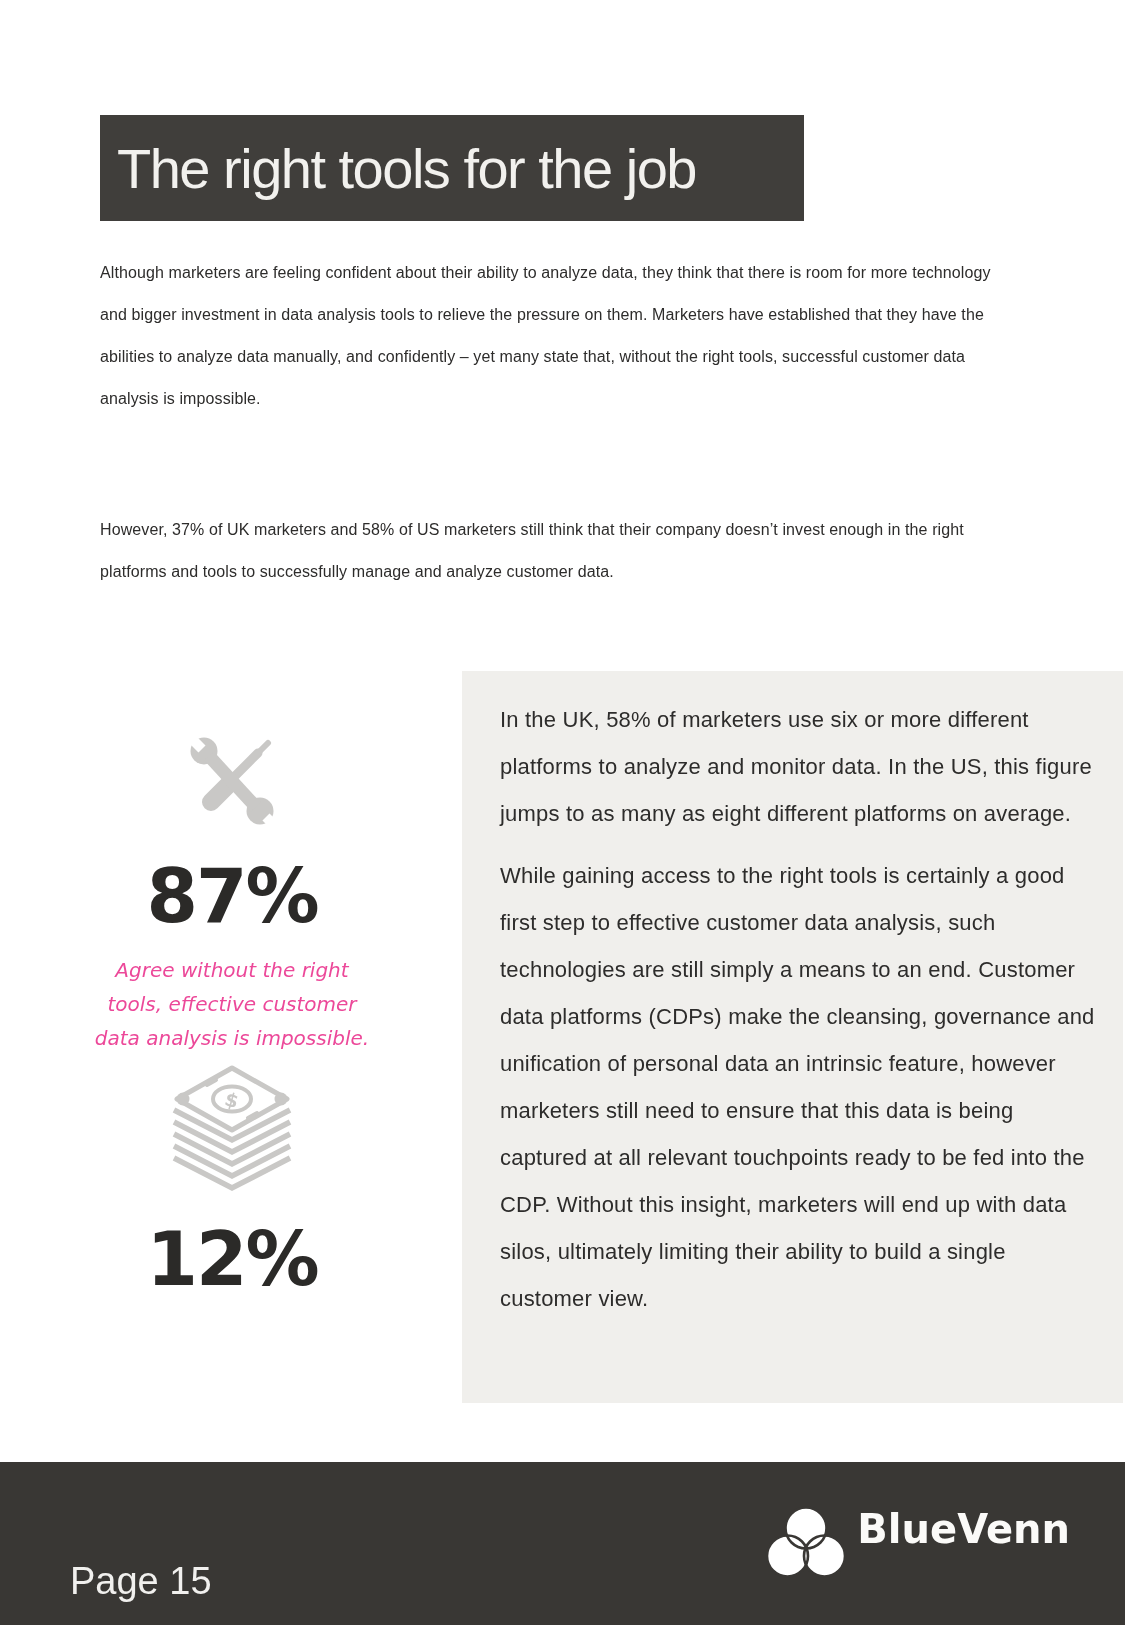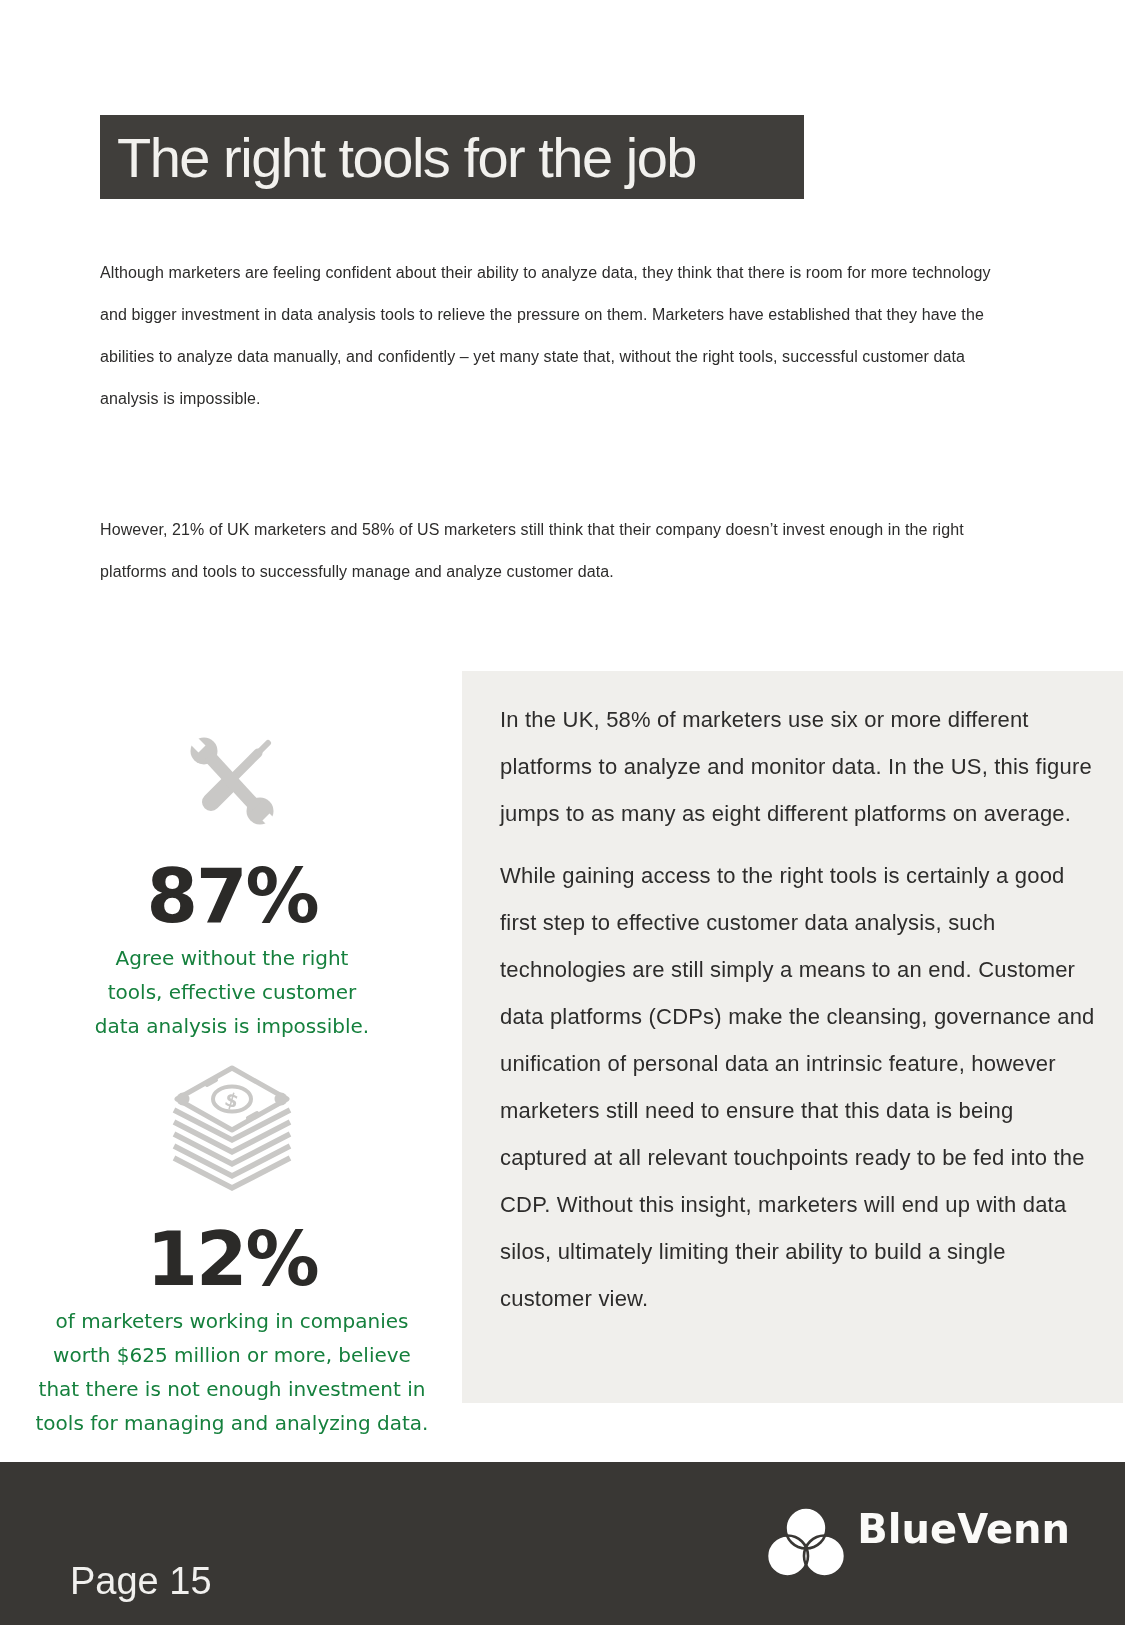--- a/index.html
+++ b/index.html
@@ -2,21 +2,21 @@
 <html><head>
 <meta charset="utf-8">
 <style>
   html,body{margin:0;padding:0;background:#ffffff;}
   .page{
     position:relative;width:1125px;height:1625px;background:#ffffff;
     font-family:"Liberation Sans",sans-serif;overflow:hidden;
   }
   
   .title-box{
-    position:absolute;left:100px;top:115px;width:704px;height:84px;
+    position:absolute;left:100px;top:115px;width:704px;height:106px;
     background:#403e3b;display:flex;align-items:center;box-sizing:border-box;
     padding-left:17px;
   }
   .title-box h1{
     margin:0;font-size:56px;font-weight:400;letter-spacing:-1.5px;
     color:#f2f1ee;white-space:nowrap;
   }
   
   .para{
     position:absolute;left:100px;width:905px;
@@ -30,21 +30,21 @@
   }
   .stat.s87{top:731px;}
   .stat.s70{top:1064px;}
   .stat svg{display:block;margin:0 auto;}
   .stat .num{
     font-family:"DejaVu Sans",sans-serif;font-weight:bold;font-size:74px;
     line-height:74px;letter-spacing:-2px;color:#2b2a28;margin-top:28px;
   }
   .stat .cap{
     font-family:"DejaVu Sans",sans-serif;font-size:20px;line-height:34px;
-    color:#15803d;margin-top:8px;white-space:pre-line;
+    color:#ec4899;margin-top:20px;white-space:pre-line;font-style:italic;
   }
   
   .gray-box{
     position:absolute;left:462px;top:671px;width:661px;height:732px;
     background:#f0efec;box-sizing:border-box;padding:25px 8px 0 38px;
   }
   .gray-box p{
     margin:0 0 15px 0;font-size:22px;line-height:47px;color:#2d2c2b;
     letter-spacing:.2px;max-width:600px;
   }
@@ -67,21 +67,21 @@
 </head>
 <body>
 
 <div class="page">
 
   <div class="title-box">
     <h1>The right tools for the job</h1>
   </div>
 
   <div class="para p1">Although marketers are feeling confident about their ability to analyze data, they think that there is room for more technology and bigger investment in data analysis tools to relieve the pressure on them. Marketers have established that they have the abilities to analyze data manually, and confidently – yet many state that, without the right tools, successful customer data analysis is impossible.</div>
-  <div class="para p2">However, 21% of UK marketers and 58% of US marketers still think that their company doesn’t invest enough in the right platforms and tools to successfully manage and analyze customer data.</div>
+  <div class="para p2">However, 37% of UK marketers and 58% of US marketers still think that their company doesn’t invest enough in the right platforms and tools to successfully manage and analyze customer data.</div>
 
   <div class="stat s87">
     <svg width="96" height="100" viewBox="0 0 96 100" aria-hidden="true">
 
       <g stroke="#c9c8c6" stroke-linecap="round">
         <line x1="74" y1="22" x2="84" y2="12" stroke-width="6"></line>
         <line x1="74" y1="22" x2="50" y2="46" stroke-width="9"></line>
         <line x1="45" y1="53" x2="27" y2="71" stroke-width="18"></line>
       </g>
 
@@ -112,24 +112,20 @@
 
       <path d="M61,4 L116,35 L61,66 L6,35 Z" fill="#ffffff" stroke="#c9c8c6" stroke-width="5" stroke-linejoin="round"></path>
       <circle cx="12" cy="35" r="6.5" fill="#c9c8c6"></circle>
       <circle cx="110" cy="35" r="6.5" fill="#c9c8c6"></circle>
       <line x1="36" y1="21" x2="45" y2="16" stroke="#c9c8c6" stroke-width="4" stroke-linecap="round"></line>
       <line x1="77" y1="54" x2="86" y2="49" stroke="#c9c8c6" stroke-width="4" stroke-linecap="round"></line>
       <ellipse cx="61" cy="35" rx="19" ry="12.5" fill="none" stroke="#c9c8c6" stroke-width="4"></ellipse>
       <text x="61" y="36" text-anchor="middle" dominant-baseline="central" font-family="DejaVu Sans, sans-serif" font-weight="bold" font-size="19" fill="#c9c8c6" transform="rotate(16 61 35)">$</text>
     </svg>
     <div class="num">12%</div>
-    <div class="cap">of marketers working in companies
-worth $625 million or more, believe
-that there is not enough investment in
-tools for managing and analyzing data.</div>
   </div>
 
   <div class="gray-box">
     <p>In the UK, 58% of marketers use six or more different platforms to analyze and monitor data. In the US, this figure jumps to as many as eight different platforms on average.</p>
     <p>While gaining access to the right tools is certainly a good first step to effective customer data analysis, such technologies are still simply a means to an end. Customer data platforms (CDPs) make the cleansing, governance and unification of personal data an intrinsic feature, however marketers still need to ensure that this data is being captured at all relevant touchpoints ready to be fed into the CDP. Without this insight, marketers will end up with data silos, ultimately limiting their ability to build a single customer view.</p>
   </div>
 
   <div class="footer"></div>
   <div class="page-num">Page 15</div>
 

